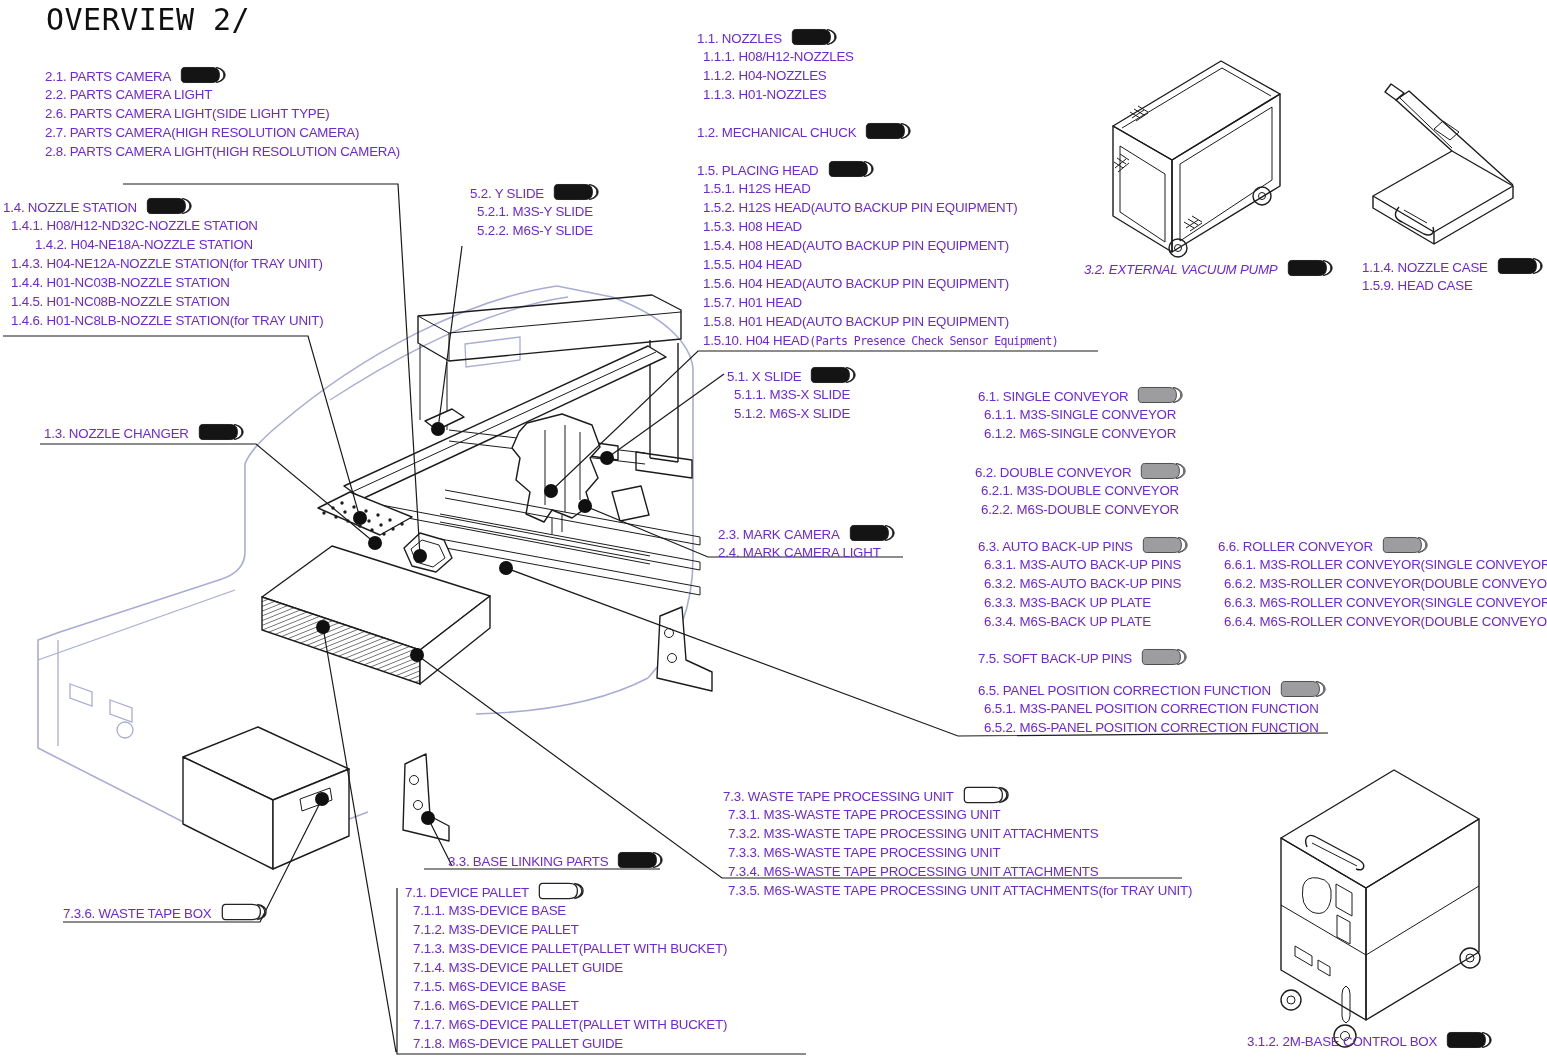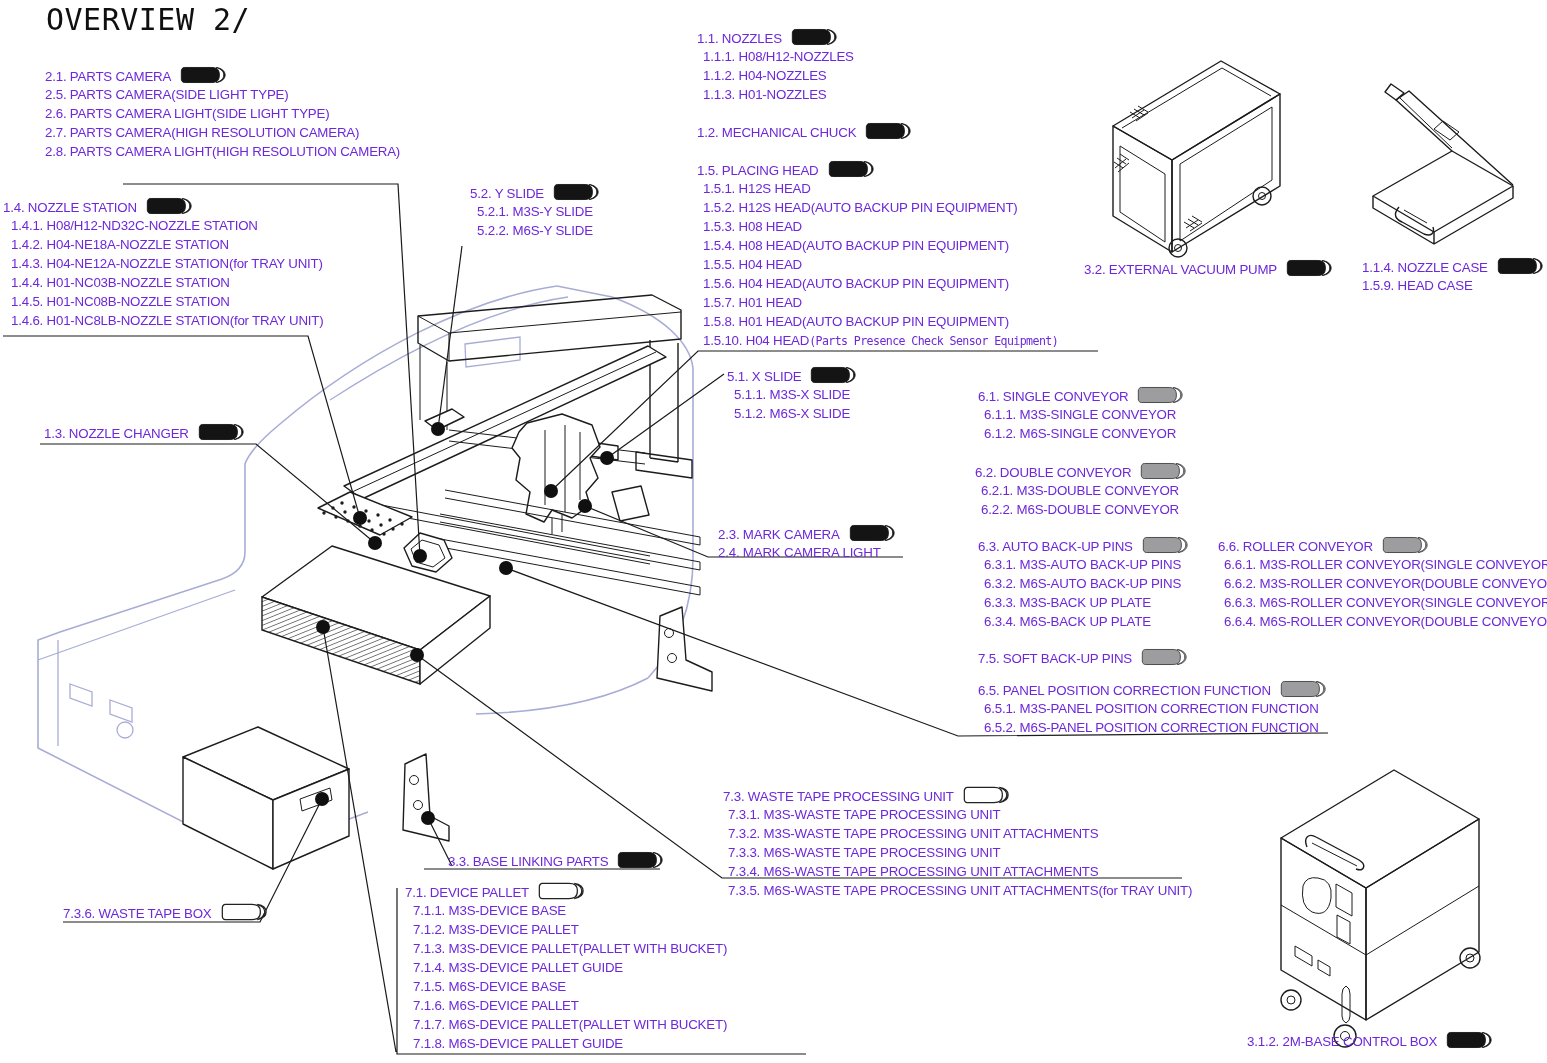--- a/index.html
+++ b/index.html
@@ -207,32 +207,32 @@
 </svg>
 
 <h1 id="page-title">OVERVIEW 2/</h1>
 
 <div id="labels">
       <div class="group" style="left: 45px; top: 66px;">
         <div class="heading"><span>2.1. PARTS CAMERA</span><svg width="46" height="18" viewBox="0 0 52 20" class="marker black">
             <path d="M5 1.5 H35 C41 1.5 44.5 3 44.5 10 C44.5 17 41 18.5 35 18.5 H5 C2.8 18.5 1.5 16.8 1.5 14.5 V5.5 C1.5 3.2 2.8 1.5 5 1.5 Z"></path>
             <path d="M41 1.5 C46.5 3.2 49.5 6.2 49.5 10 C49.5 13.8 46.5 16.8 41 18.5 C47.5 17.5 51 14.2 51 10 C51 5.8 47.5 2.5 41 1.5 Z"></path>
           </svg></div>
-        <div class="item" style="padding-left: 0px;"><span>2.5. PARTS CAMERA(SIDE LIGHT TYPE)</span></div>
+        <div class="item" style="padding-left: 0px;"><span>2.2. PARTS CAMERA LIGHT</span></div>
         <div class="item" style="padding-left: 0px;"><span>2.6. PARTS CAMERA LIGHT(SIDE LIGHT TYPE)</span></div>
         <div class="item" style="padding-left: 0px;"><span>2.7. PARTS CAMERA(HIGH RESOLUTION CAMERA)</span></div>
         <div class="item" style="padding-left: 0px;"><span>2.8. PARTS CAMERA LIGHT(HIGH RESOLUTION CAMERA)</span></div>
       </div>
       <div class="group" style="left: 3px; top: 197px;">
         <div class="heading"><span>1.4. NOZZLE STATION</span><svg width="46" height="18" viewBox="0 0 52 20" class="marker black">
             <path d="M5 1.5 H35 C41 1.5 44.5 3 44.5 10 C44.5 17 41 18.5 35 18.5 H5 C2.8 18.5 1.5 16.8 1.5 14.5 V5.5 C1.5 3.2 2.8 1.5 5 1.5 Z"></path>
             <path d="M41 1.5 C46.5 3.2 49.5 6.2 49.5 10 C49.5 13.8 46.5 16.8 41 18.5 C47.5 17.5 51 14.2 51 10 C51 5.8 47.5 2.5 41 1.5 Z"></path>
           </svg></div>
         <div class="item" style="padding-left: 8px;"><span>1.4.1. H08/H12-ND32C-NOZZLE STATION</span></div>
-        <div class="item" style="padding-left: 8px;"><span>1.4.2. H04-NE18A-NOZZLE STATION</span></div>
+        <div class="item" style="padding-left: 8px; margin-left: 24px;"><span>1.4.2. H04-NE18A-NOZZLE STATION</span></div>
         <div class="item" style="padding-left: 8px;"><span>1.4.3. H04-NE12A-NOZZLE STATION(for TRAY UNIT)</span></div>
         <div class="item" style="padding-left: 8px;"><span>1.4.4. H01-NC03B-NOZZLE STATION</span></div>
         <div class="item" style="padding-left: 8px;"><span>1.4.5. H01-NC08B-NOZZLE STATION</span></div>
         <div class="item" style="padding-left: 8px;"><span>1.4.6. H01-NC8LB-NOZZLE STATION(for TRAY UNIT)</span></div>
       </div>
       <div class="group" style="left: 697px; top: 28px;">
         <div class="heading"><span>1.1. NOZZLES</span><svg width="46" height="18" viewBox="0 0 52 20" class="marker black">
             <path d="M5 1.5 H35 C41 1.5 44.5 3 44.5 10 C44.5 17 41 18.5 35 18.5 H5 C2.8 18.5 1.5 16.8 1.5 14.5 V5.5 C1.5 3.2 2.8 1.5 5 1.5 Z"></path>
             <path d="M41 1.5 C46.5 3.2 49.5 6.2 49.5 10 C49.5 13.8 46.5 16.8 41 18.5 C47.5 17.5 51 14.2 51 10 C51 5.8 47.5 2.5 41 1.5 Z"></path>
           </svg></div>
@@ -370,21 +370,21 @@
         <div class="item" style="padding-left: 8px;"><span>7.1.6. M6S-DEVICE PALLET</span></div>
         <div class="item" style="padding-left: 8px;"><span>7.1.7. M6S-DEVICE PALLET(PALLET WITH BUCKET)</span></div>
         <div class="item" style="padding-left: 8px;"><span>7.1.8. M6S-DEVICE PALLET GUIDE</span></div>
       </div>
       <div class="group" style="left: 63px; top: 903px;">
         <div class="heading"><span>7.3.6. WASTE TAPE BOX</span><svg width="46" height="18" viewBox="0 0 52 20" class="marker white">
             <path d="M5 1.5 H35 C41 1.5 44.5 3 44.5 10 C44.5 17 41 18.5 35 18.5 H5 C2.8 18.5 1.5 16.8 1.5 14.5 V5.5 C1.5 3.2 2.8 1.5 5 1.5 Z"></path>
             <path d="M41 1.5 C46.5 3.2 49.5 6.2 49.5 10 C49.5 13.8 46.5 16.8 41 18.5 C47.5 17.5 51 14.2 51 10 C51 5.8 47.5 2.5 41 1.5 Z"></path>
           </svg></div>
       </div>
-      <div class="group" style="left: 1084px; top: 259px;">
+      <div class="group" style="left: 1084px; top: 259px; font-style: italic;">
         <div class="heading"><span>3.2. EXTERNAL VACUUM PUMP</span><svg width="46" height="18" viewBox="0 0 52 20" class="marker black">
             <path d="M5 1.5 H35 C41 1.5 44.5 3 44.5 10 C44.5 17 41 18.5 35 18.5 H5 C2.8 18.5 1.5 16.8 1.5 14.5 V5.5 C1.5 3.2 2.8 1.5 5 1.5 Z"></path>
             <path d="M41 1.5 C46.5 3.2 49.5 6.2 49.5 10 C49.5 13.8 46.5 16.8 41 18.5 C47.5 17.5 51 14.2 51 10 C51 5.8 47.5 2.5 41 1.5 Z"></path>
           </svg></div>
       </div>
       <div class="group" style="left: 1362px; top: 257px;">
         <div class="heading"><span>1.1.4. NOZZLE CASE</span><svg width="46" height="18" viewBox="0 0 52 20" class="marker black">
             <path d="M5 1.5 H35 C41 1.5 44.5 3 44.5 10 C44.5 17 41 18.5 35 18.5 H5 C2.8 18.5 1.5 16.8 1.5 14.5 V5.5 C1.5 3.2 2.8 1.5 5 1.5 Z"></path>
             <path d="M41 1.5 C46.5 3.2 49.5 6.2 49.5 10 C49.5 13.8 46.5 16.8 41 18.5 C47.5 17.5 51 14.2 51 10 C51 5.8 47.5 2.5 41 1.5 Z"></path>
           </svg></div>

